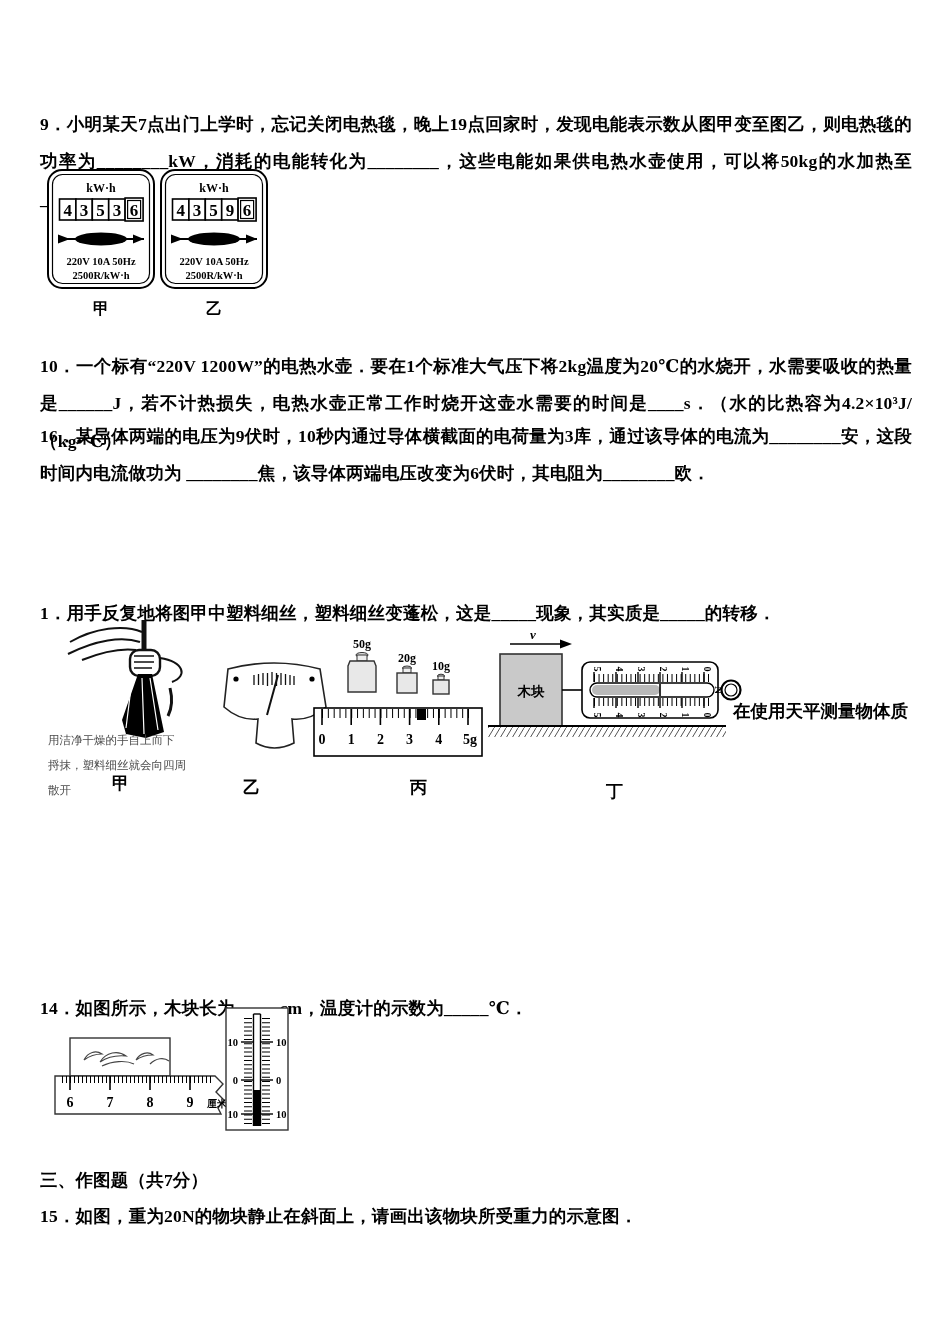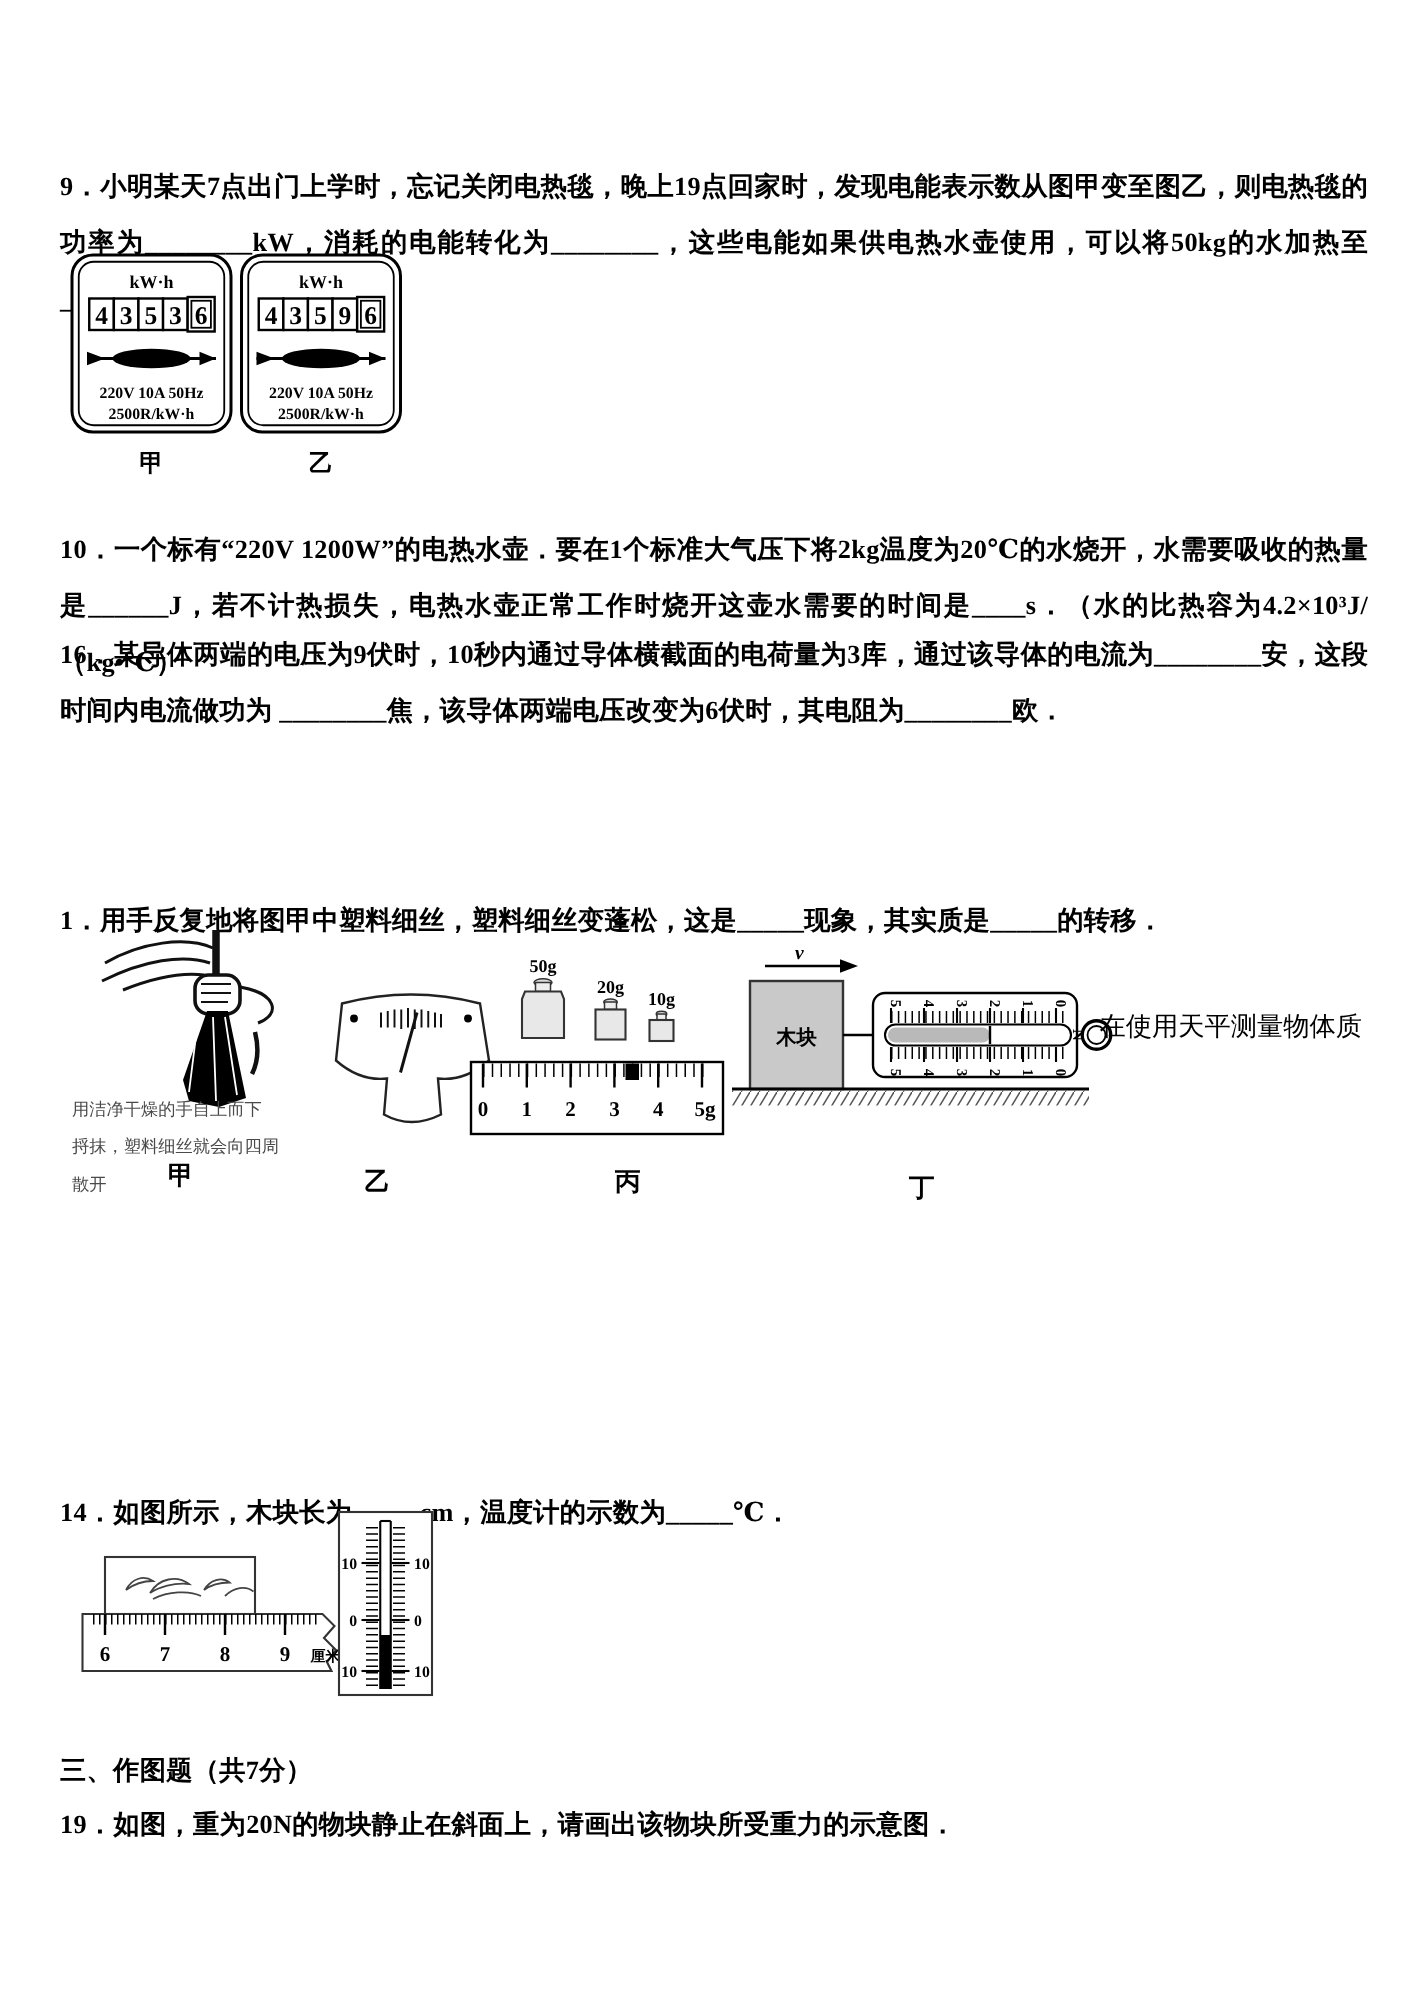--- a/index.html
+++ b/index.html
@@ -13,22 +13,22 @@
     text-align:justify;letter-spacing:0.2px;white-space:pre-wrap;
   }
   .figlabel{
     position:absolute;font-size:17px;font-weight:700;color:#000;
   }
   .caption{
     position:absolute;left:48px;top:728px;width:180px;
     font-size:11.5px;line-height:25px;color:#4a4a4a;font-weight:400;
   }
   .sidenote{
-    position:absolute;left:733px;top:672px;width:190px;
-    font-size:17.5px;font-weight:400;
+    position:absolute;left:733px;top:699px;width:190px;
+    font-size:17.5px;font-weight:700;
   }
   svg{position:absolute;}
   svg text{font-family:"Liberation Serif","DejaVu Serif",serif;}
 </style>
 </head>
 <body>
 
 <div class="page">
 
   <p class="q" style="top:88px">9．小明某天7点出门上学时，忘记关闭电热毯，晚上19点回家时，发现电能表示数从图甲变至图乙，则电热毯的功率为________kW，消耗的电能转化为________，这些电能如果供电热水壶使用，可以将50kg的水加热至________℃．</p>
@@ -279,15 +279,15 @@
     <rect x="31.5" y="86" width="7" height="36" fill="#000"></rect>
     <text x="16" y="42" text-anchor="end" font-size="10.5" font-weight="bold">10</text>
     <text x="54" y="42" font-size="10.5" font-weight="bold">10</text>
     <text x="16" y="80" text-anchor="end" font-size="10.5" font-weight="bold">0</text>
     <text x="54" y="80" font-size="10.5" font-weight="bold">0</text>
     <text x="16" y="114" text-anchor="end" font-size="10.5" font-weight="bold">10</text>
     <text x="54" y="114" font-size="10.5" font-weight="bold">10</text>
   </svg>
 
   <p class="q" style="top:1144px">三、作图题（共7分）</p>
-  <p class="q" style="top:1180px">19．如图，重为20N的物块静止在斜面上，请画出该物块所受重力的示意图．</p>
+  <p class="q" style="top:1180px">15．如图，重为20N的物块静止在斜面上，请画出该物块所受重力的示意图．</p>
 
 </div>
 
 </body></html>

